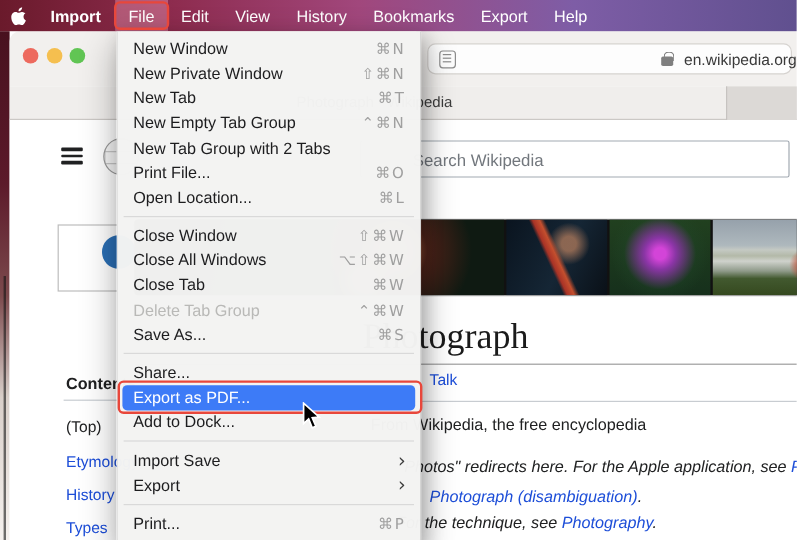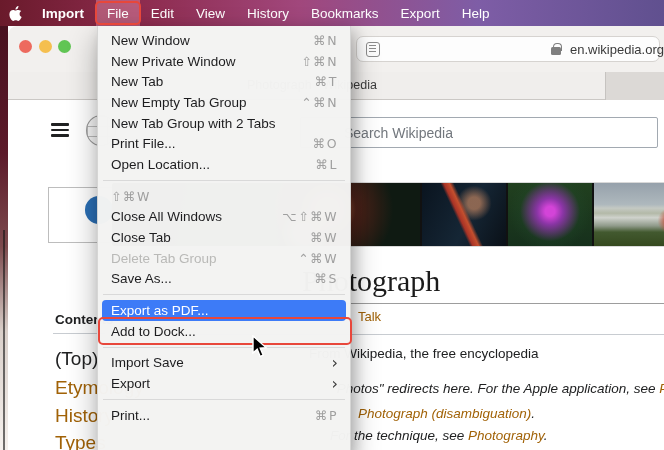--- a/index.html
+++ b/index.html
@@ -76,24 +76,24 @@
     background:radial-gradient(circle at 90% 60%, rgba(190,70,45,.85) 0 6%, transparent 16%),
       linear-gradient(180deg,#96a1ab 0%,#aeb8bd 34%, #c4c9c3 40%, #b3b9a8 48%, #cfd2cc 55%, #8f9a8a 68%, #42592f 78%, #35491f 100%); }
   .h1 { position:absolute; left:294px; top:164px; font-family:"Liberation Serif","DejaVu Serif",serif;
     font-size:30px; font-weight:400; color:#1b1b1b; white-space:nowrap; }
   .rule1 { position:absolute; left:104px; top:203px; width:552px; height:1px; background:#9d9d9d; }
   .talk { position:absolute; left:350px; top:209px; font-size:13px; color:#3366cc; }
   .rule2 { position:absolute; left:104px; top:234px; width:552px; height:1px; background:#c8ccd1; }
   .tagline { position:absolute; left:301px; top:246px; font-size:13.5px; white-space:nowrap; }
   .hatnote { position:absolute; font-size:13.5px; font-style:italic; white-space:nowrap; }
   .hn1 { left:324px; top:281px; } .hn2 { left:350px; top:306px; } .hn3 { left:322px; top:328px; }
-  .hatnote a, .talk, .toc-link { color:#a16207; text-decoration:none; cursor:pointer; }
+  .hatnote a, .talk, .toc-link { color:#1d4ed8; text-decoration:none; cursor:pointer; }
   .toc-head { position:absolute; left:47px; top:212px; font-size:13.5px; font-weight:bold; white-space:nowrap; }
   .toc-rule { position:absolute; left:45px; top:233px; width:52px; height:1px; background:#c8ccd1; }
-  .toc-item { position:absolute; left:47px; font-size:19px; white-space:nowrap; }
+  .toc-item { position:absolute; left:47px; font-size:13px; white-space:nowrap; }
   .toc-0 { top:248px; color:#202122; } .toc-1 { top:277px; } .toc-2 { top:305px; } .toc-3 { top:332px; }
 
   
   .dropdown { position:absolute; left:97px; top:26px; width:254px; height:430px;
     background:rgba(243,243,242,.985); border:1px solid rgba(0,0,0,.12); border-top:none;
     border-radius:0 0 7px 7px; box-shadow:0 12px 30px rgba(0,0,0,.30), 4px 4px 14px rgba(0,0,0,.18);
     z-index:15; padding-top:4px; font-size:13.5px; color:#1d1d1f; }
   .mi { height:20.7px; display:flex; align-items:center; justify-content:space-between;
     padding:0 12px 0 13px; cursor:default; }
   .mi .lab { white-space:nowrap; }
@@ -209,39 +209,44 @@
     <div class="mi">
         <span class="lab">Print File...</span>
         <span class="sc">⌘O</span>
       </div>
     <div class="mi">
         <span class="lab">Open Location...</span>
         <span class="sc">⌘L</span>
       </div>
     <div class="msep"></div>
     <div class="mi">
+        <span class="lab">Close Window</span>
         <span class="sc">⇧⌘W</span>
       </div>
     <div class="mi">
         <span class="lab">Close All Windows</span>
         <span class="sc">⌥⇧⌘W</span>
       </div>
     <div class="mi">
         <span class="lab">Close Tab</span>
         <span class="sc">⌘W</span>
       </div>
     <div class="mi disabled">
         <span class="lab">Delete Tab Group</span>
         <span class="sc">⌃⌘W</span>
       </div>
     <div class="mi">
         <span class="lab">Save As...</span>
         <span class="sc">⌘S</span>
       </div>
     <div class="msep"></div>
+    <div class="mi">
+        <span class="lab">Share...</span>
+        <span class="sc"></span>
+      </div>
     <div class="mi sel">
         <span class="lab">Export as PDF...</span>
         <span class="sc"></span>
       </div>
     <div class="mi">
         <span class="lab">Add to Dock...</span>
         <span class="sc"></span>
       </div>
     <div class="msep"></div>
     <div class="mi">

